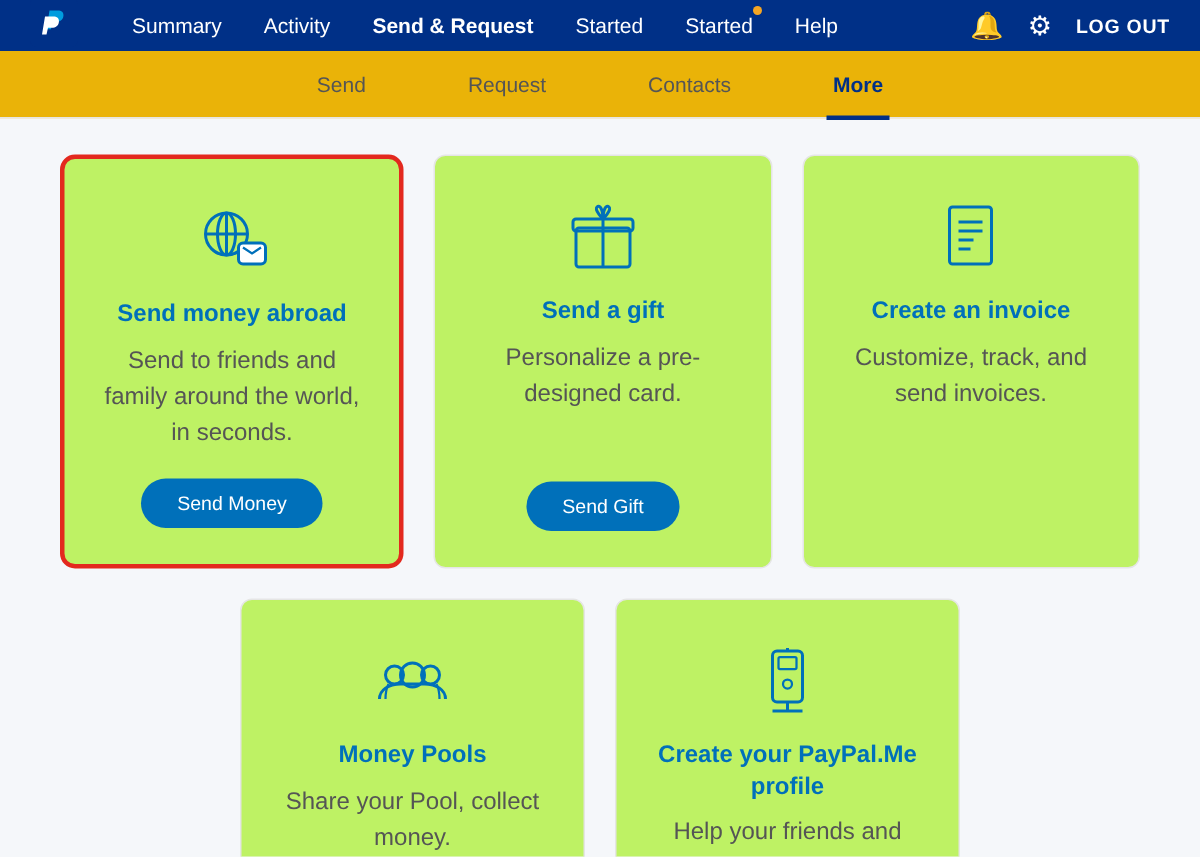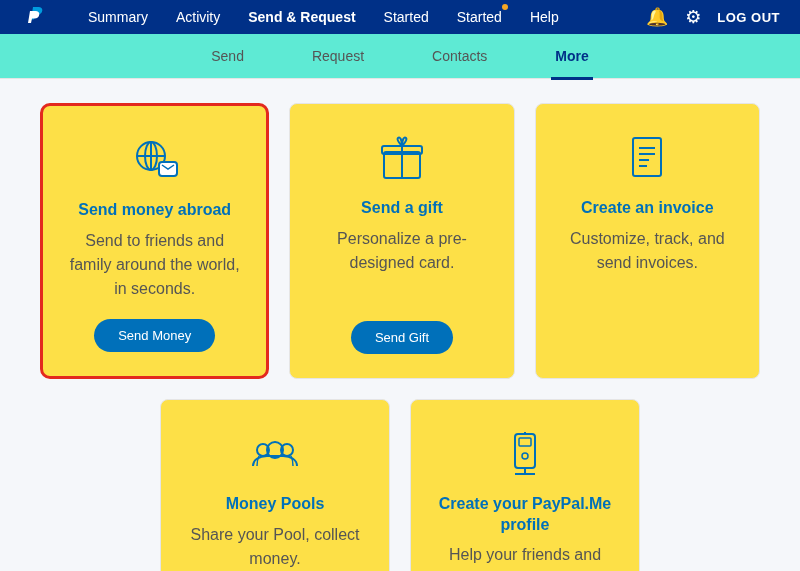--- a/index.html
+++ b/index.html
@@ -60,21 +60,21 @@
     .logout-btn {
       color: #fff;
       font-size: 13px;
       font-weight: bold;
       cursor: pointer;
       letter-spacing: 0.5px;
     }
 
     
     .sub-nav {
-      background: #5eead4;
+      background: #eab308;
       display: flex;
       justify-content: center;
       gap: 60px;
       border-bottom: 1px solid #e5e5e5;
       height: 45px;
       align-items: center;
     }
     .sub-nav-link {
       font-size: 14px;
       color: #555;
@@ -99,21 +99,21 @@
       background: #f5f7fa;
     }
 
     
     .cards-row {
       display: flex;
       gap: 20px;
       margin-bottom: 20px;
     }
     .card {
-      background: #fde047;
+      background: #bef264;
       border-radius: 8px;
       border: 1px solid #e5e5e5;
       padding: 28px 24px 24px;
       flex: 1;
       display: flex;
       flex-direction: column;
       align-items: center;
       text-align: center;
     }
     .card.highlighted {

